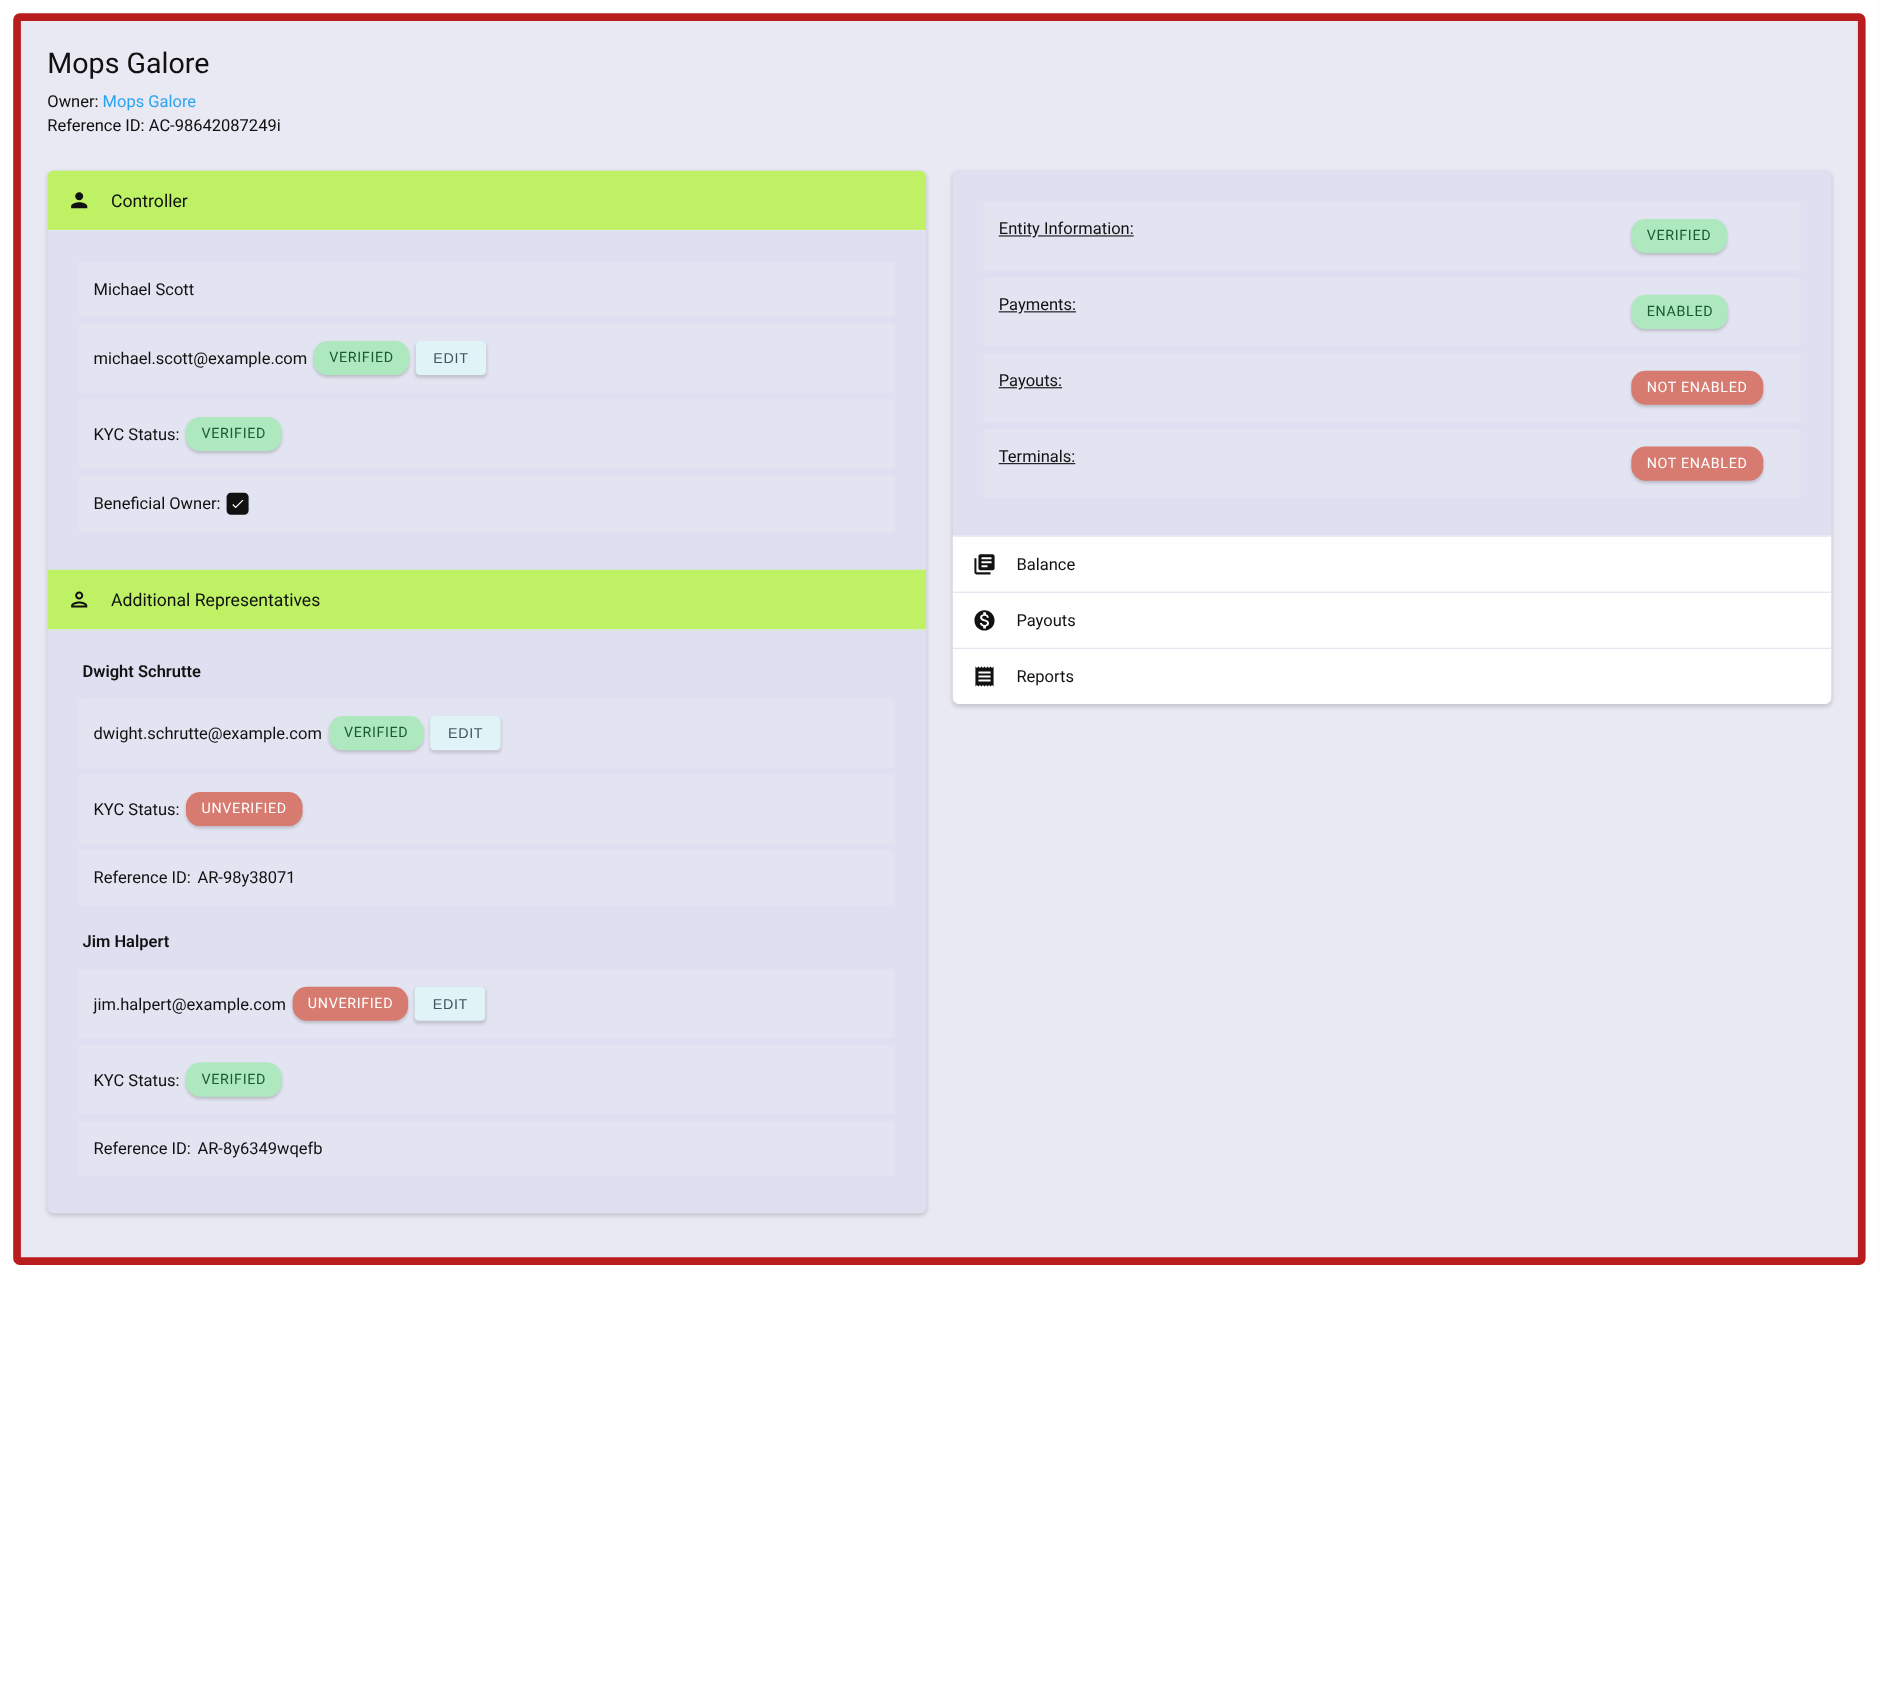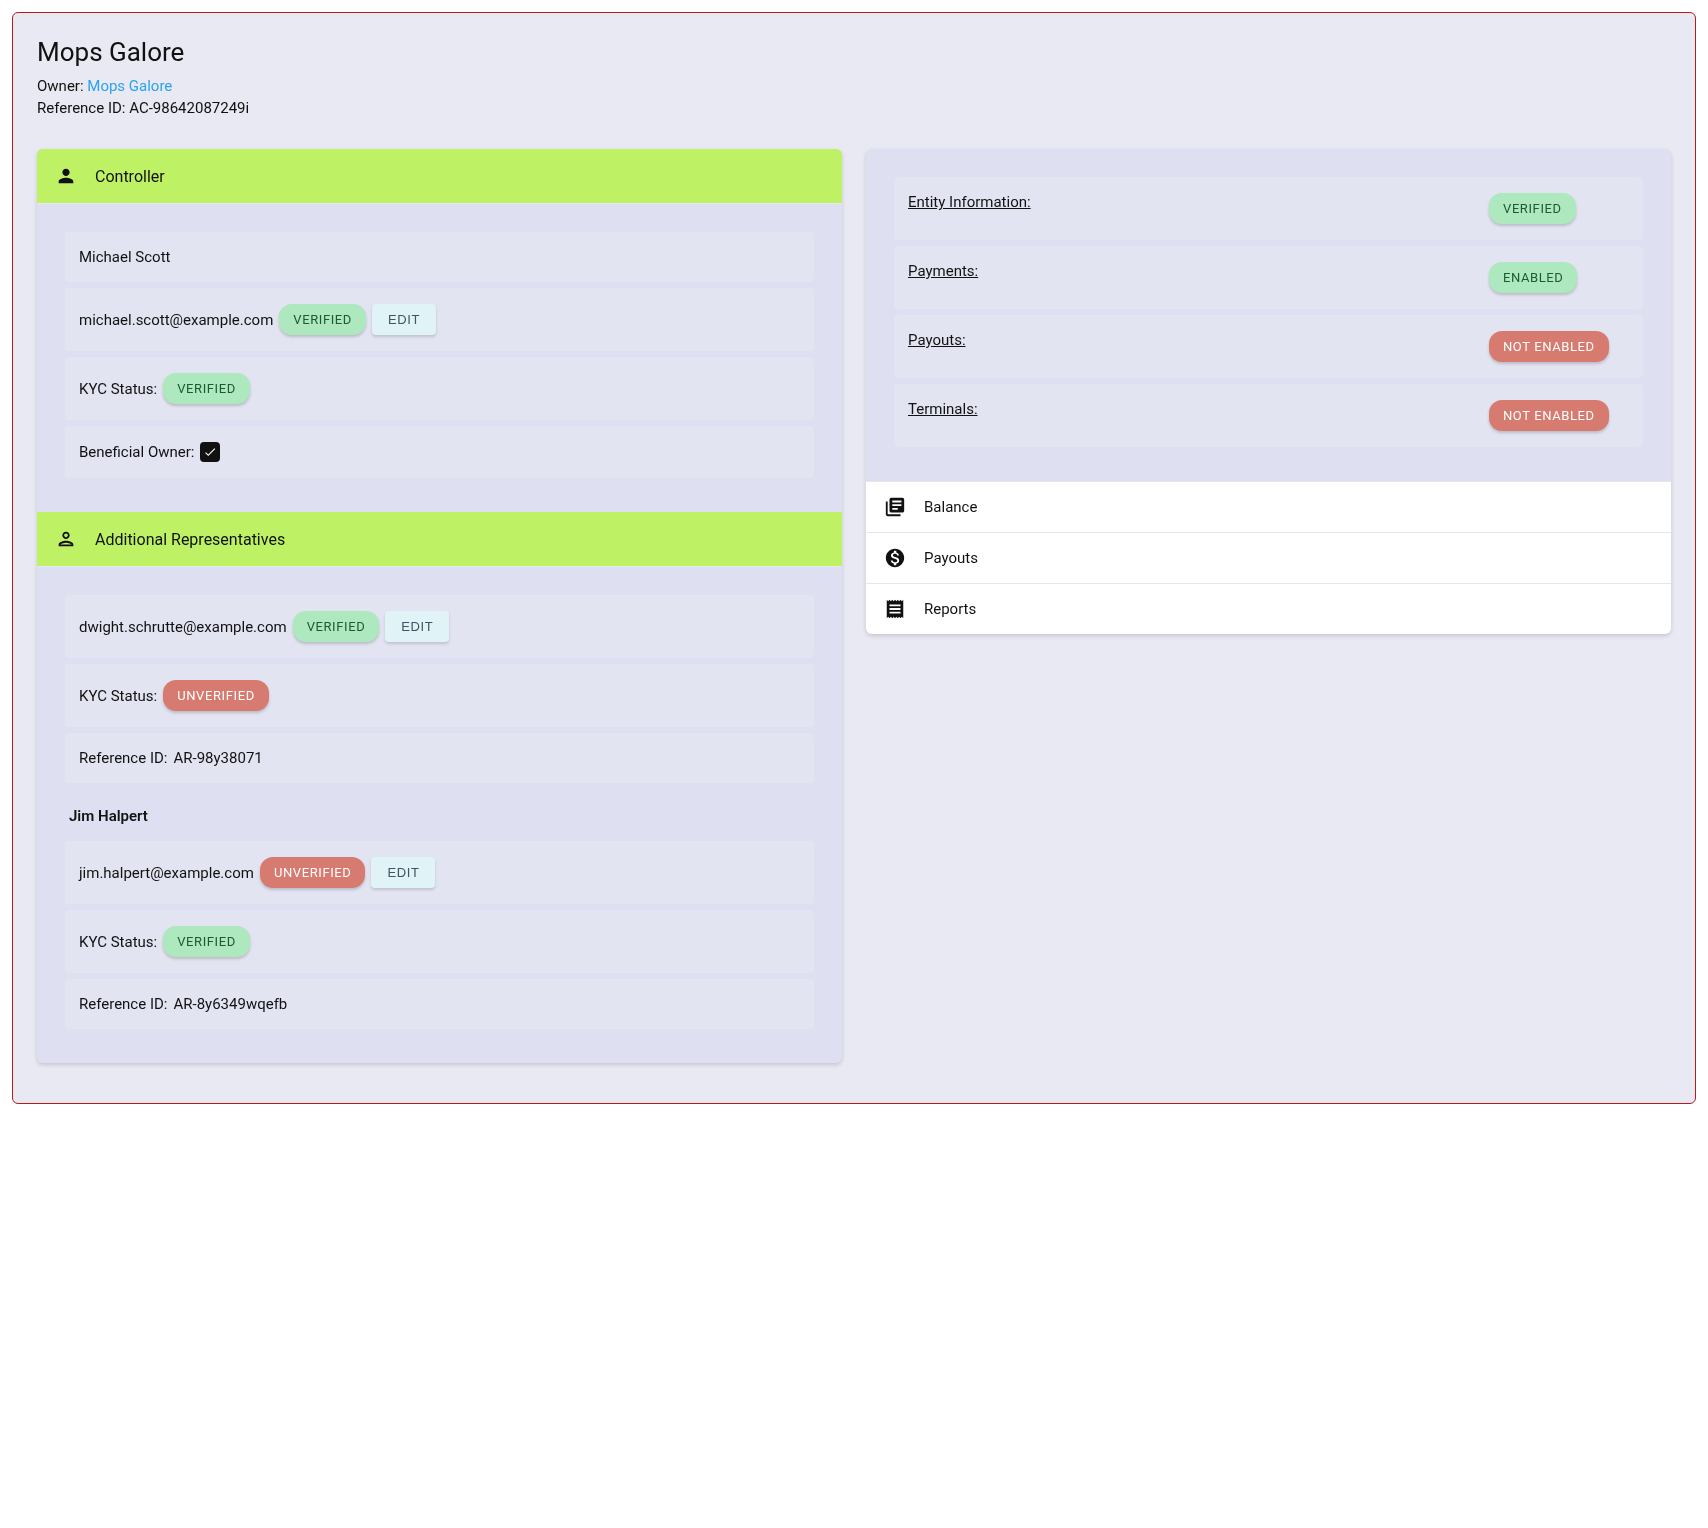--- a/index.html
+++ b/index.html
@@ -5,21 +5,21 @@
   * { box-sizing: border-box; margin: 0; padding: 0; }
   body {
     font-family: -apple-system, BlinkMacSystemFont, "Segoe UI", Roboto, Helvetica, Arial, sans-serif;
     background: #fff;
     padding: 12px;
     font-size: 15px;
     color: #121212;
   }
   .page {
     background: #e8e9f2;
-    border: 1px solid #b91c1c;
+    border: 7px solid #b91c1c;
     border-radius: 6px;
     padding: 24px 24px 40px 24px;
     min-height: 1000px;
   }
   .page-title {
     font-size: 26px;
     font-weight: 400;
     margin-bottom: 10px;
     color: #111;
   }
@@ -187,20 +187,21 @@
           <span class="icon">
             <svg viewBox="0 0 24 24">
                 <path d="M12 6c1.1 0 2 .9 2 2s-.9 2-2 2-2-.9-2-2 .9-2 2-2m0 10c2.7 0 5.8 1.29 6 2H6c.23-.72 3.31-2 6-2m0-12C9.79 4 8 5.79 8 8s1.79 4 4 4 4-1.79 4-4-1.79-4-4-4zm0 10c-2.67 0-8 1.34-8 4v2h16v-2c0-2.66-5.33-4-8-4z"></path>
               </svg>
           </span>
           <span class="label">Additional Representatives</span>
         </div>
 
         <div class="section-body">
 
+          <div class="rep-name">Dwight Schrutte</div>
           <div class="row">
             <span>dwight.schrutte@example.com</span>
             <span class="badge badge-green">VERIFIED</span>
             <button class="btn-edit">EDIT</button>
           </div>
           <div class="row">
             <span class="row-label">KYC Status:</span>
             <span class="badge badge-red">UNVERIFIED</span>
           </div>
           <div class="row">

